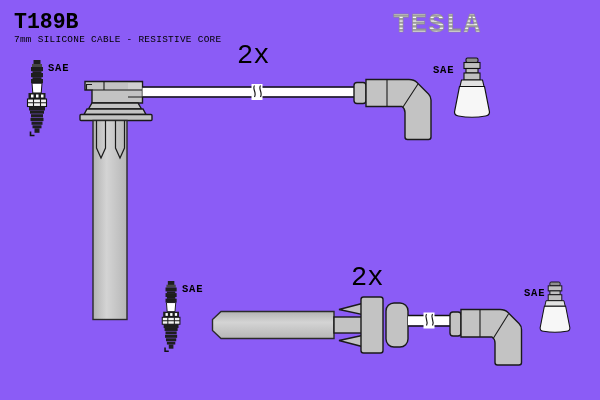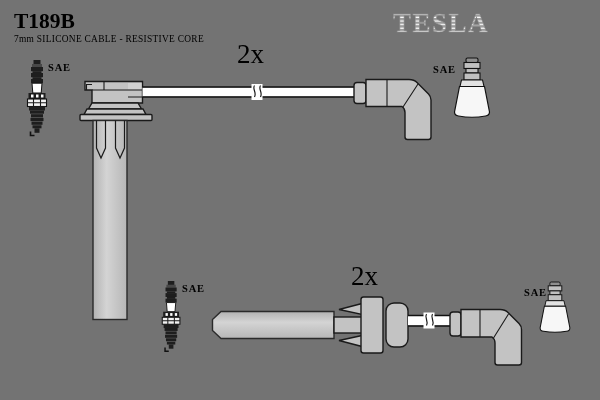--- a/index.html
+++ b/index.html
@@ -1,17 +1,17 @@
 <!DOCTYPE html>
 <html><head>
 <meta charset="utf-8">
 <style>
   html,body{margin:0;padding:0;background:#fff;}
-  .canvas{width:600px;height:400px;position:relative;background:#737373;overflow:hidden;
-          font-family:Liberation Serif, serif;}
+  .canvas{width:600px;height:400px;position:relative;background:#8b5cf6;overflow:hidden;
+          font-family:Liberation Mono, monospace;}
   svg{display:block;}
   .gray-part{fill:#c3c3c3;stroke:#1a1a1a;stroke-width:1.4;}
   .gray-soft{fill:#d0d0d0;stroke:none;}
   .light-part{fill:#f2f2f2;stroke:#111;stroke-width:1.1;}
   .outline-only{fill:none;stroke:#1a1a1a;stroke-width:1.2;}
   .detail-line{fill:none;stroke:#1a1a1a;stroke-width:1.1;}
   .cable-line{fill:none;stroke:#111;stroke-width:1.6;}
   .dark{fill:#1e1e1e;stroke:none;}
   .t-part{font-size:21.5px;font-weight:bold;fill:#000;}
   .t-sub{font-size:9.4px;fill:#000;letter-spacing:0.3px;}

